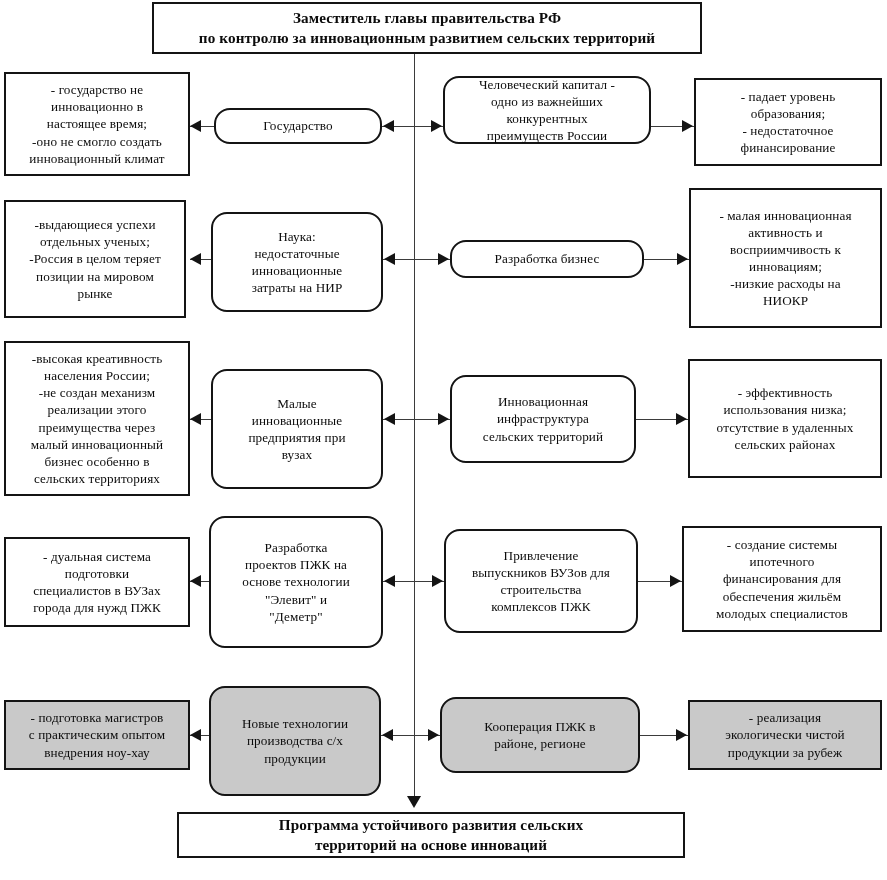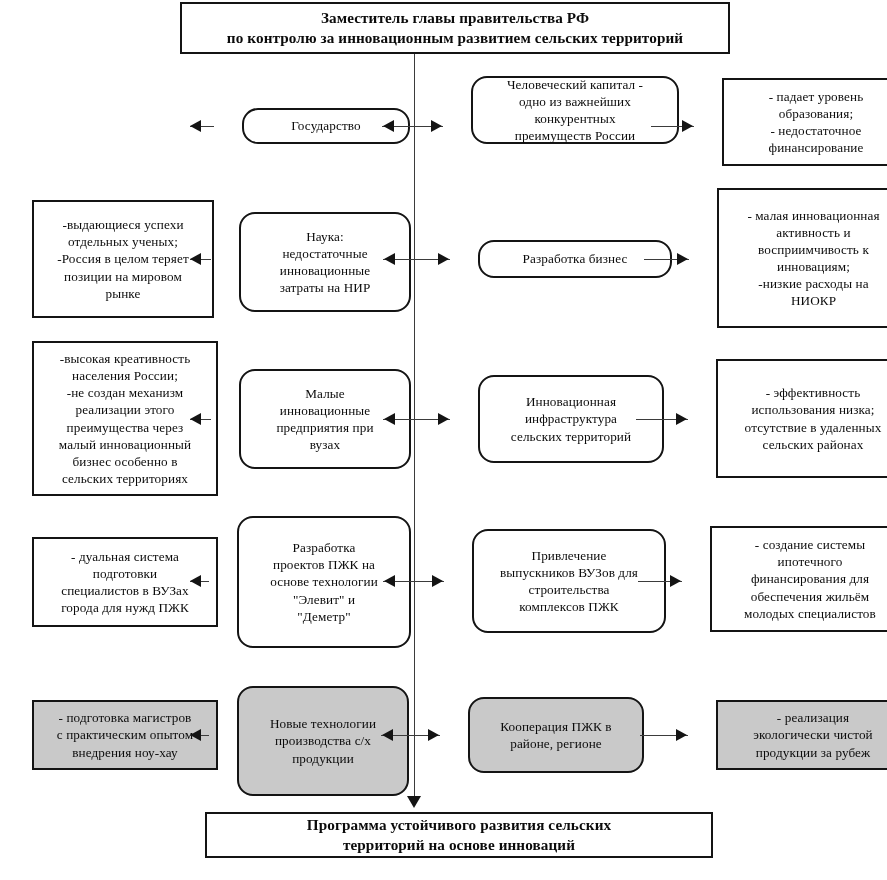--- a/index.html
+++ b/index.html
@@ -23,21 +23,20 @@
     display: flex;
     align-items: center;
     justify-content: center;
     text-align: center;
     color: #0b0b0b;
     font-size: 13.2px;
     line-height: 1.30;
     padding: 3px 6px;
     white-space: pre-line;
     letter-spacing: 0.1px;
-    margin-left: 28px;
   }
   .node.rounded {
     border-radius: 16px;
     border-width: 2.2px;
   }
   .node.hdr {
     font-weight: bold;
     font-size: 15.2px;
     line-height: 1.34;
     border-width: 2.4px;
@@ -81,20 +80,25 @@
 <body>
 
 <div id="canvas">
 
   <div class="node hdr" style="left:152px; top:2px; width:550px; height:52px;">Заместитель главы правительства РФ
 по контролю за инновационным развитием сельских территорий</div>
 
   <div class="vline" style="left:414px; top:54px; height:751px;"></div>
   <div class="arrow down" style="left:407px; top:796px;"></div>
 
+  <div class="node" style="left:4px; top:72px; width:186px; height:104px;">- государство не
+инновационно  в
+настоящее время;
+-оно не  смогло создать
+инновационный  климат</div>
 
   <div class="node rounded" style="left:214px; top:108px; width:168px; height:36px;">Государство</div>
 
   <div class="node rounded" style="left:443px; top:76px; width:208px; height:68px;">Человеческий капитал  -
 одно из важнейших
 конкурентных
 преимуществ России</div>
 
   <div class="node" style="left:694px; top:78px; width:188px; height:88px;">- падает уровень
 образования;
@@ -143,21 +147,21 @@
 
   <div class="node" style="left:4px; top:341px; width:186px; height:155px;">-высокая креативность
 населения России;
 -не создан механизм
 реализации  этого
 преимущества через
 малый инновационный
 бизнес особенно в
 сельских территориях</div>
 
-  <div class="node rounded" style="left:211px; top:369px; width:172px; height:100px;">Малые
+  <div class="node rounded" style="left:211px; top:369px; width:172px; height:120px;">Малые
 инновационные
 предприятия  при
 вузах</div>
 
   <div class="node rounded" style="left:450px; top:375px; width:186px; height:88px;">Инновационная
 инфраструктура
 сельских территорий</div>
 
   <div class="node" style="left:688px; top:359px; width:194px; height:119px;">- эффективность
 использования низка;
@@ -207,21 +211,21 @@
   <div class="arrow right" style="left:670px; top:575px;"></div>
 
   <div class="node shaded" style="left:4px; top:700px; width:186px; height:70px;">- подготовка магистров
 с практическим  опытом
 внедрения  ноу-хау</div>
 
   <div class="node rounded shaded" style="left:209px; top:686px; width:172px; height:110px;">Новые технологии
 производства с/х
 продукции</div>
 
-  <div class="node rounded shaded" style="left:440px; top:697px; width:176px; height:76px;">Кооперация ПЖК в
+  <div class="node rounded shaded" style="left:440px; top:697px; width:200px; height:76px;">Кооперация ПЖК в
 районе, регионе</div>
 
   <div class="node shaded" style="left:688px; top:700px; width:194px; height:70px;">- реализация
 экологически чистой
 продукции  за рубеж</div>
 
   <div class="hline" style="left:190px; top:735px; width:19px;"></div>
   <div class="arrow left" style="left:190px; top:729px;"></div>
 
   <div class="hline" style="left:381px; top:735px; width:59px;"></div>

